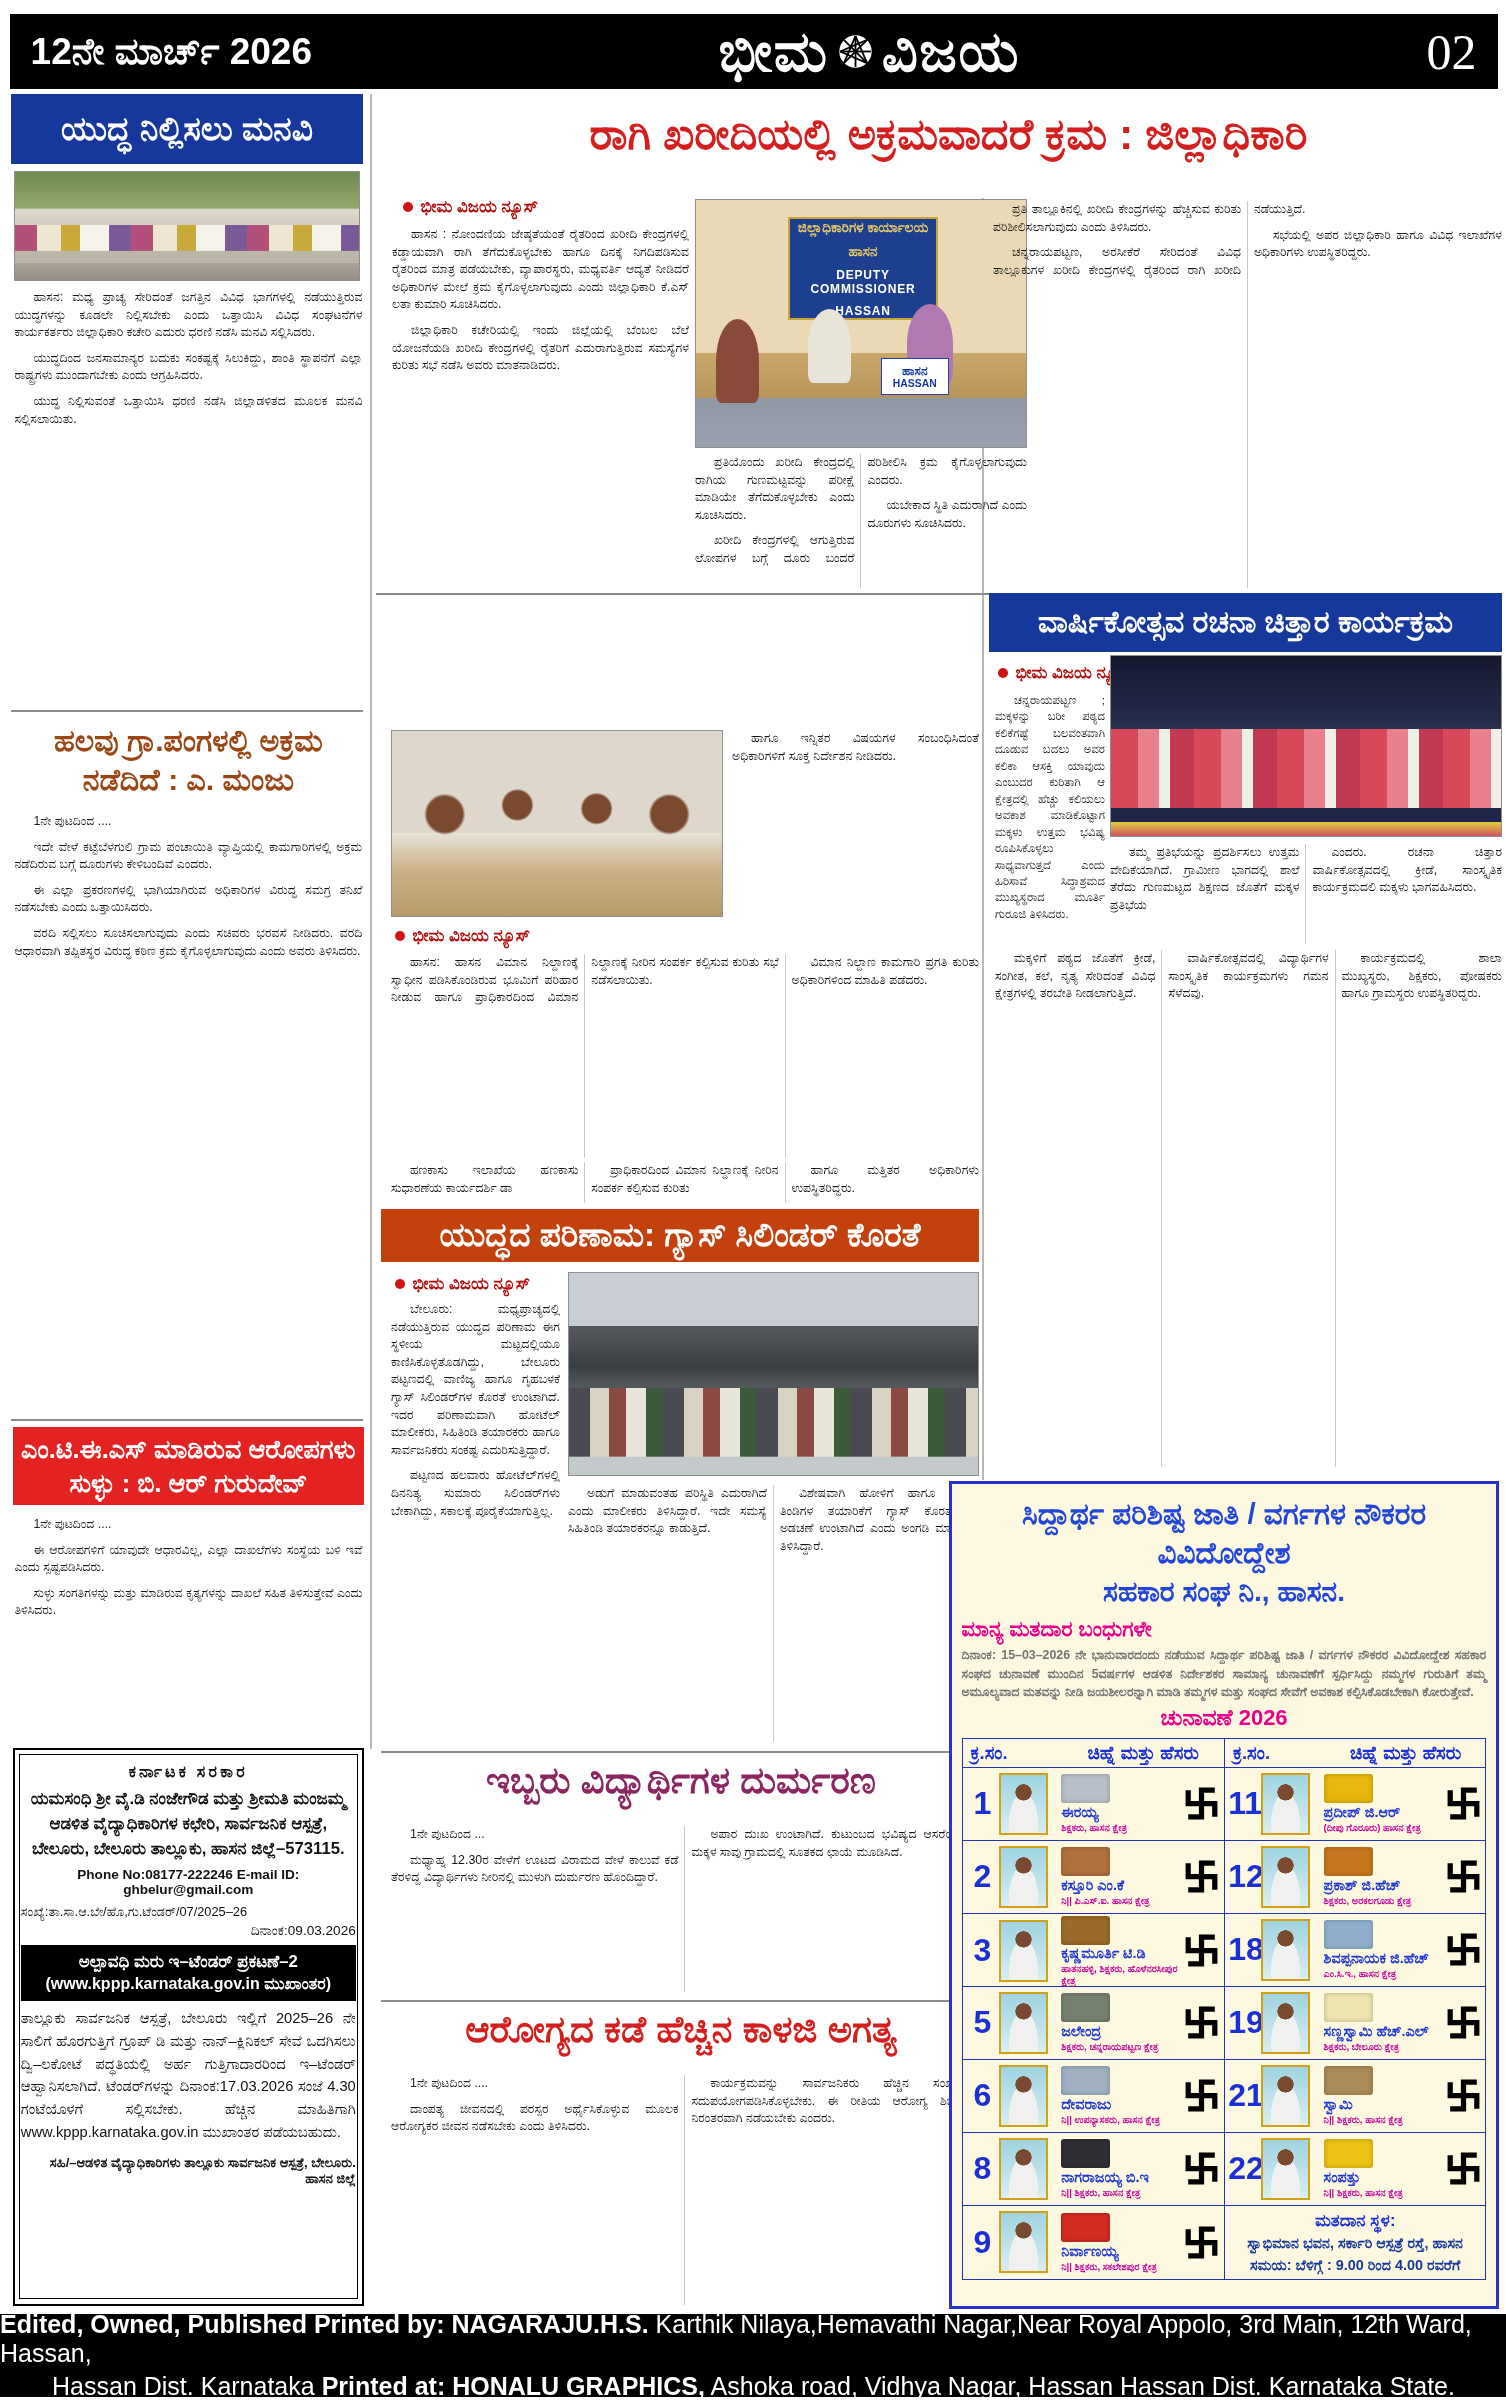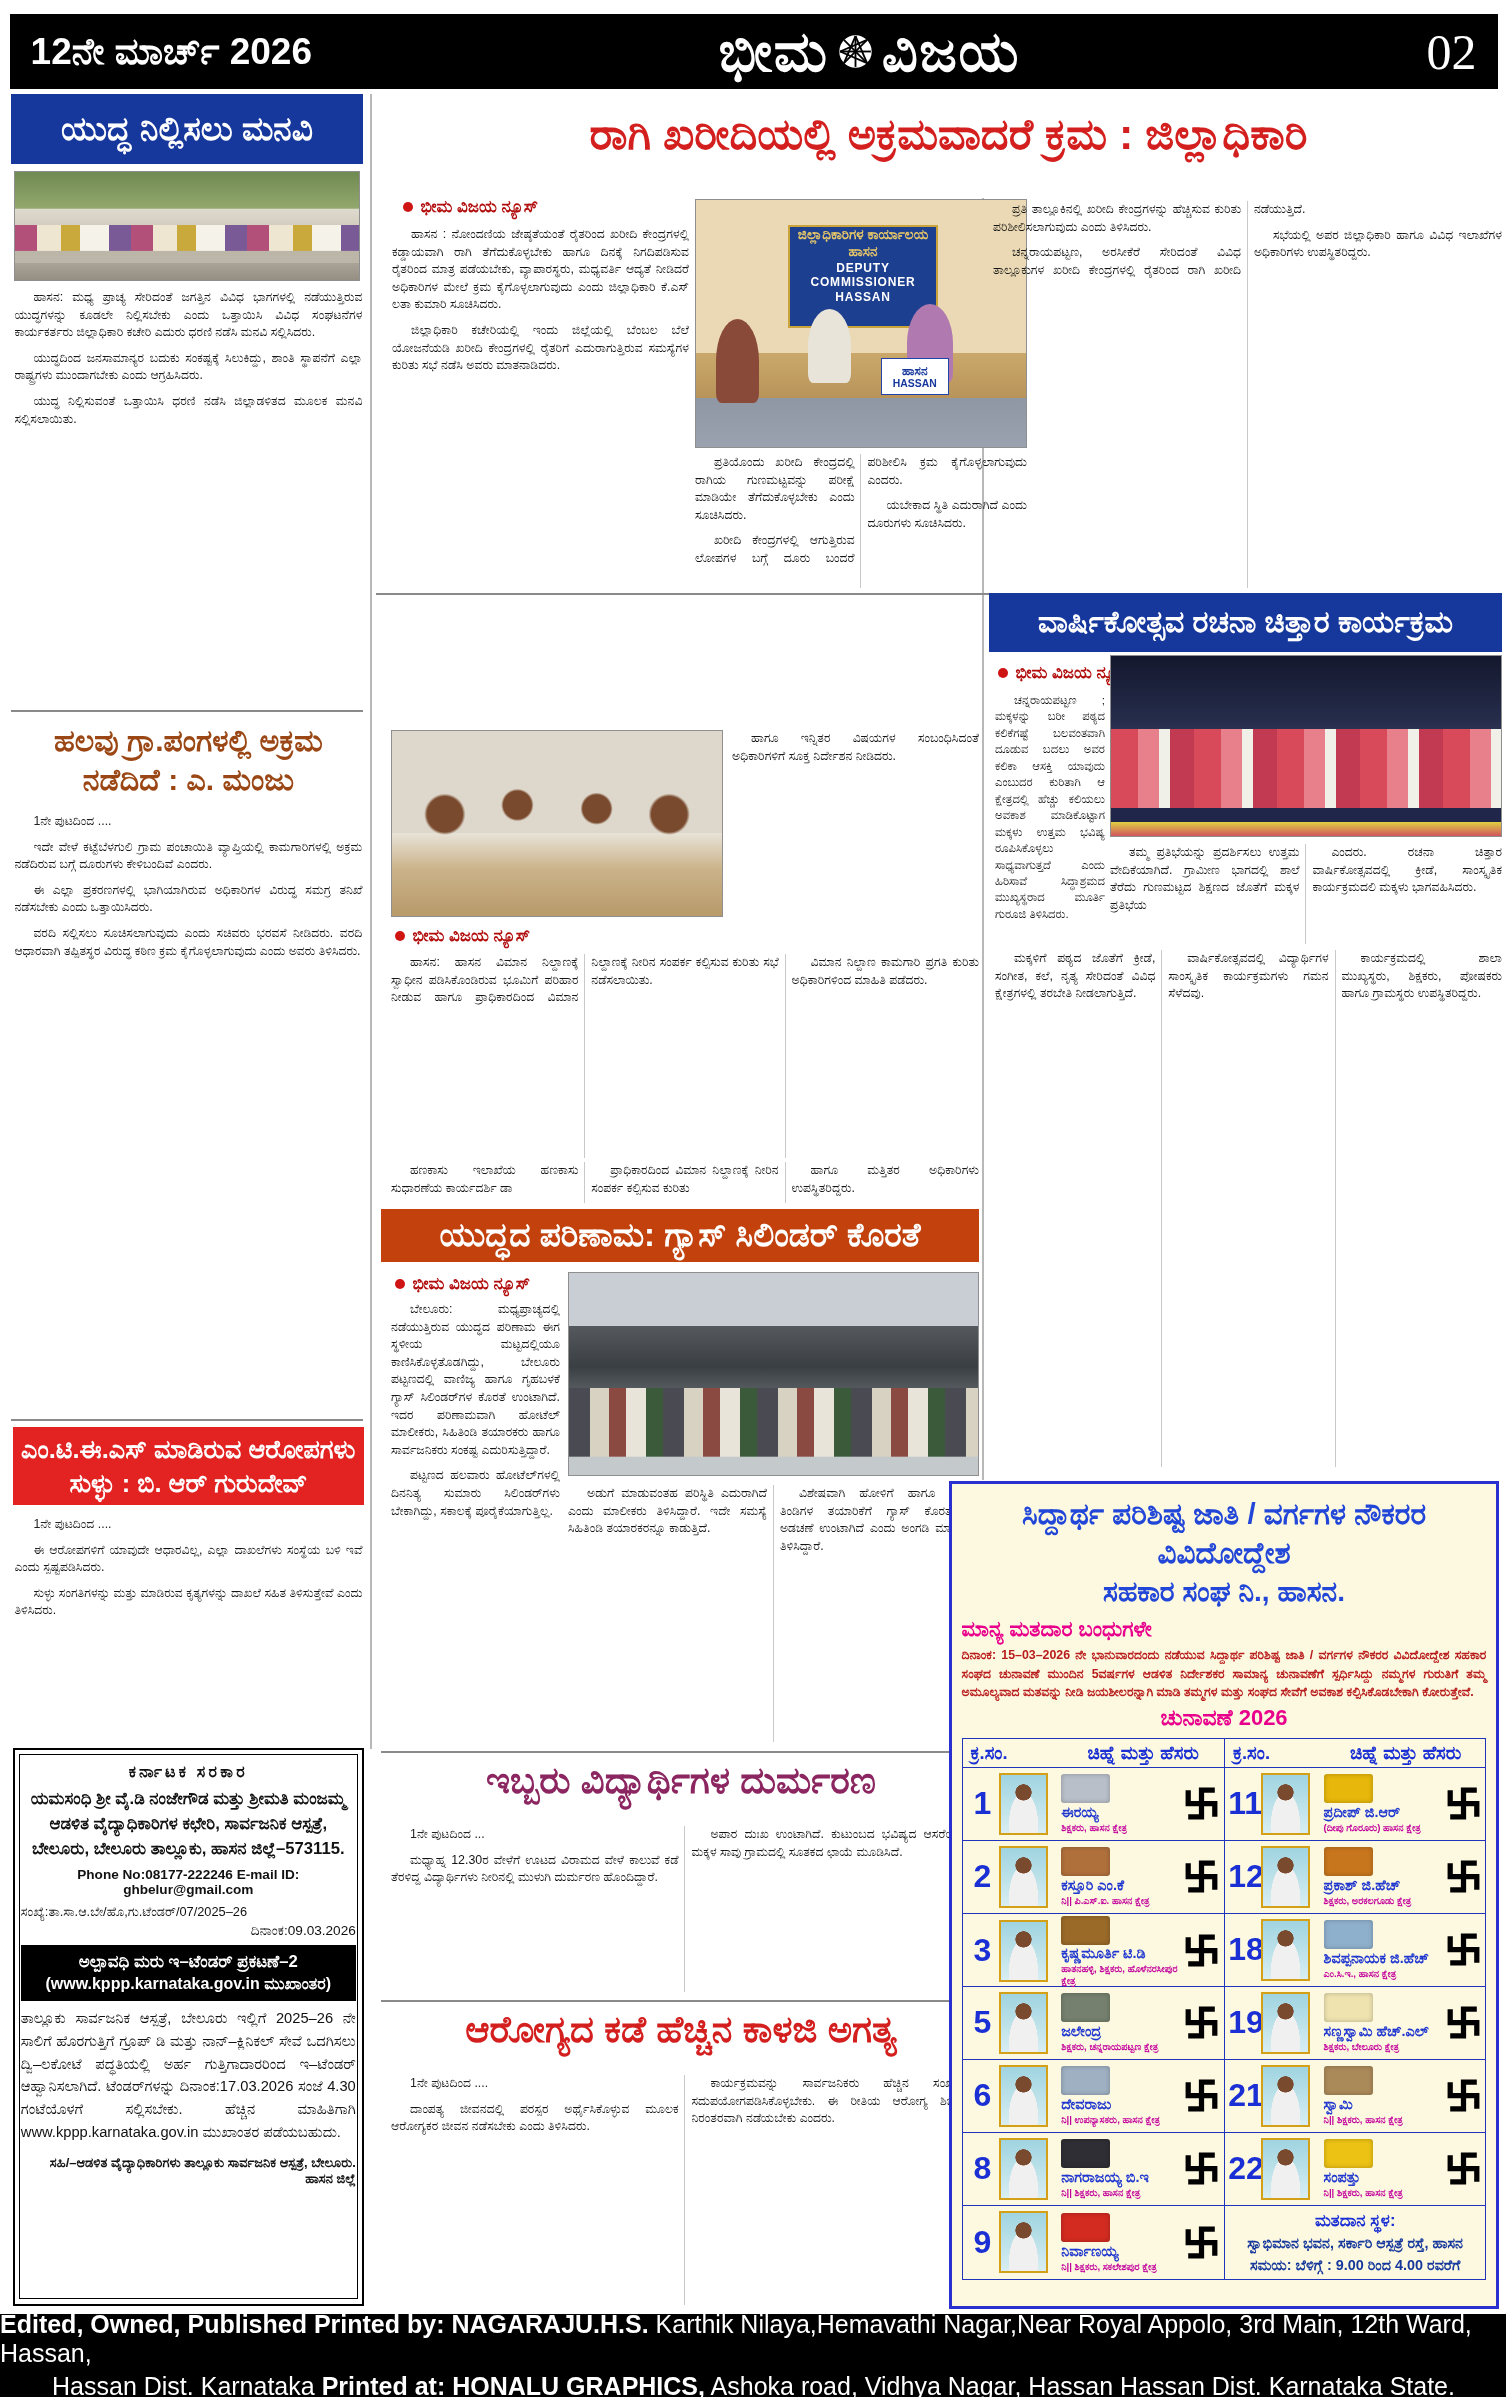--- a/index.html
+++ b/index.html
@@ -33,21 +33,21 @@
   .cols3{column-count:3;column-gap:12.8px;column-rule:0.8px solid #c9c9c9;}
   .photo{border:0.8px solid #8f8f8f;box-sizing:border-box;}
   
   .ph-protest{background:
     repeating-linear-gradient(90deg,#b2507a 0 22px,#efe6d2 22px 46px,#c9a83c 46px 65px,#f5f2ea 65px 94px,#7a5a96 94px 116px) 0 64% /100% 24% no-repeat,
     linear-gradient(#6f8a52,#93a86d) 0 0/100% 34% no-repeat,
     linear-gradient(#e6e3d8,#cfc9ba) 0 34%/100% 30% no-repeat,
     linear-gradient(#a9a399,#948e82) 0 100%/100% 16% no-repeat,#bcb6a8;}
   .ph-dc{background:linear-gradient(#ead9b4 0 62%,#c2a univers06b 0) ,#e5d4ae;background:linear-gradient(#ead9b4 62%,#caa86b 62%,#b8945a 80%,#8f97a5 80%,#9aa2b0);overflow:hidden;}
   .dc-sign{position:absolute;left:28%;top:7%;width:44%;height:40%;background:#1d3f8f;border:2.4px solid #caa33a;
-           color:#e8c868;display:flex;flex-direction:column;align-items:center;justify-content:flex-start;gap:1px;text-align:center;margin-top:8px;}
+           color:#e8c868;display:flex;flex-direction:column;align-items:center;justify-content:flex-end;gap:8px;text-align:center;}
   .dc-sign .k{font-size:13.6px;font-weight:bold;}
   .dc-sign .e{font-size:12px;font-weight:bold;color:#fff;letter-spacing:0.8px;}
   .dc-plate{position:absolute;left:56%;top:64%;width:20%;height:14%;background:#fff;border:1.6px solid #2244aa;
             color:#16389d;display:flex;flex-direction:column;align-items:center;justify-content:center;font-weight:bold;}
   .dc-plate .k{font-size:12px;} .dc-plate .e{font-size:10.4px;}
   .dc-person{position:absolute;border-radius:50% 50% 12% 12%;}
   .ph-meet{background:
     radial-gradient(circle at 16% 45%,#7a4a2e 0 6%,transparent 7%),
     radial-gradient(circle at 38% 40%,#7a4a2e 0 6%,transparent 7%),
     radial-gradient(circle at 62% 42%,#7a4a2e 0 6%,transparent 7%),
@@ -62,21 +62,21 @@
     linear-gradient(#c8ced4 40%,#55595e 40%,#3a3f44 70%,#6a6f74) 0 0/100% 66% no-repeat,#c4cacc;}
   
   .tender{border:2.4px solid #000;background:#fff;}
   .tender-in{border:1.6px solid #000;margin:4px;padding:8px 1px;height:calc(100% - 27px);}
   .t-center{text-align:center;font-weight:bold;}
   .t-banner{background:#000;color:#fff;text-align:center;font-weight:bold;padding:4.8px 3.2px;margin:6.4px 0;line-height:1.4;}
   
   .adbox{background:#fdf9e0;border:3.2px solid #2a2fd0;box-sizing:border-box;padding:9.6px 9.6px 6.4px;}
   .ad-title{color:#2146d8;font-weight:bold;text-align:center;line-height:1.35;}
   .ad-sal{color:#e8008c;font-weight:bold;}
-  .ad-body{color:#b91c1c;font-weight:bold;font-size:12.4px;text-align:justify;line-height:1.5;margin-top:4.8px;}
+  .ad-body{color:#737373;font-weight:bold;font-size:12.4px;text-align:justify;line-height:1.5;margin-top:4.8px;}
   .ad-elec{color:#e8008c;font-weight:bold;text-align:center;font-size:22px;margin:3.2px 0 6.4px;}
   .ad-grid{display:grid;grid-template-columns:1fr 1fr;border:1.6px solid #2233bb;background:#fdf9e0;}
   .ad-head{display:flex;align-items:center;gap:24px;padding:3.2px 8px;color:#1a2fd4;font-weight:bold;font-size:18.3px;border-bottom:1.6px solid #2233bb;}
   .ad-head.rt{border-left:1.6px solid #2233bb;}
   .ad-cell{display:grid;grid-template-columns:33px 56px 1fr 38px;align-items:center;height:73px;
            border-bottom:1.6px solid #2233bb;padding:1.6px 3.2px;box-sizing:border-box;}
   .ad-cell.rt{border-left:1.6px solid #2233bb;}
   .ad-cell.last{border-bottom:none;}
   .cnum{font-size:32px;font-weight:bold;color:#1a2fd4;text-align:center;}
   .cphoto{width:49px;height:62px;border:2.4px solid #d4a017;box-sizing:border-box;background:

